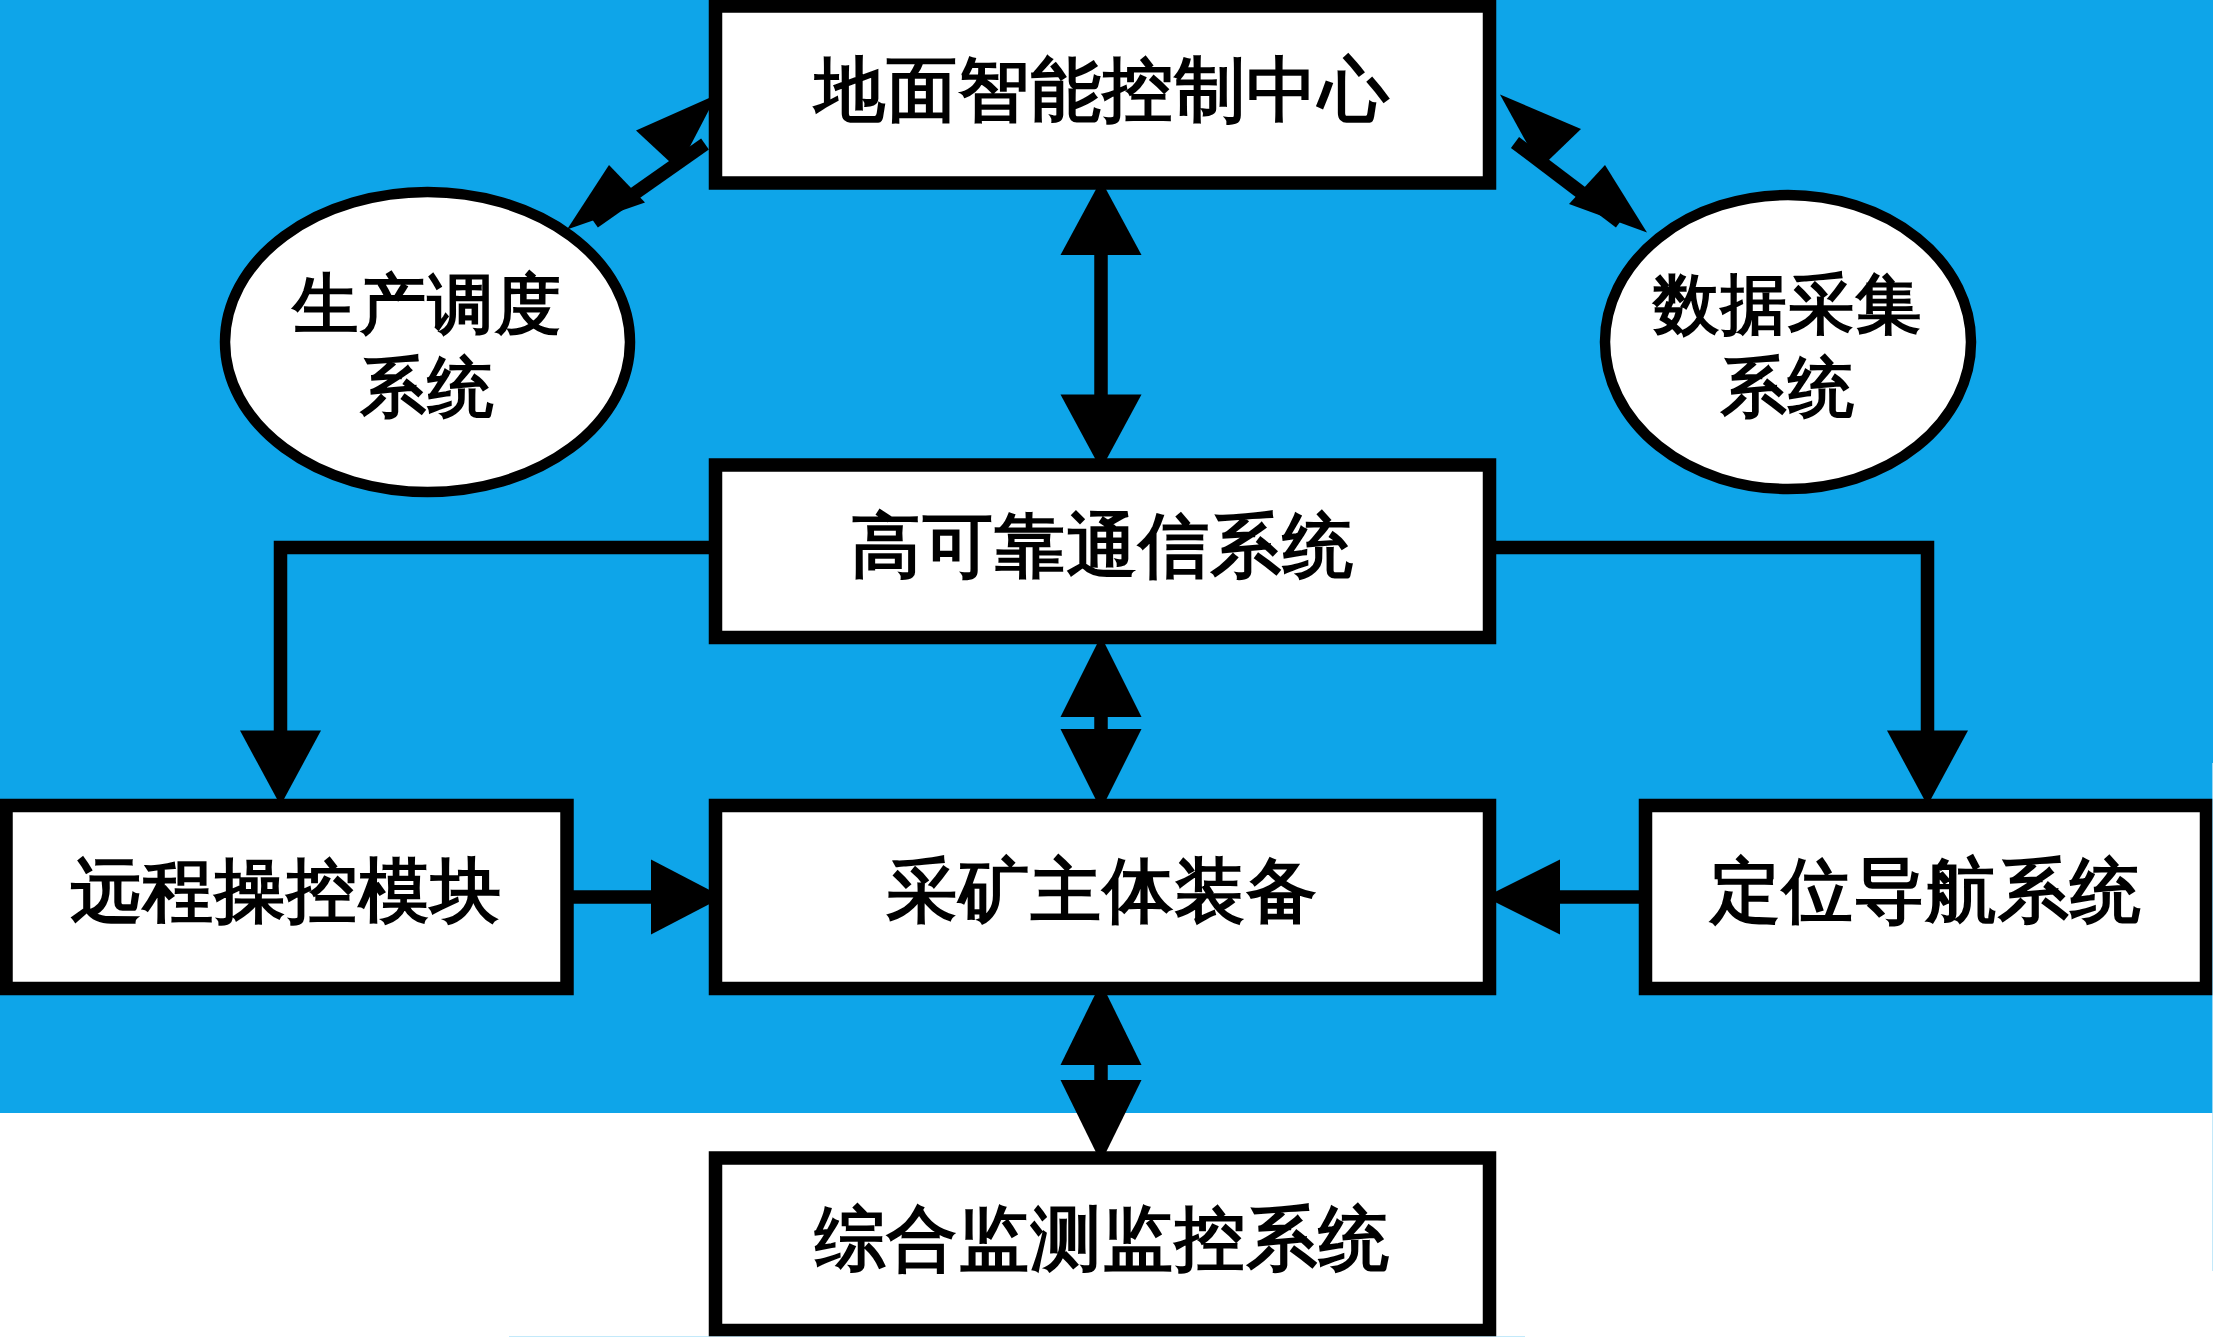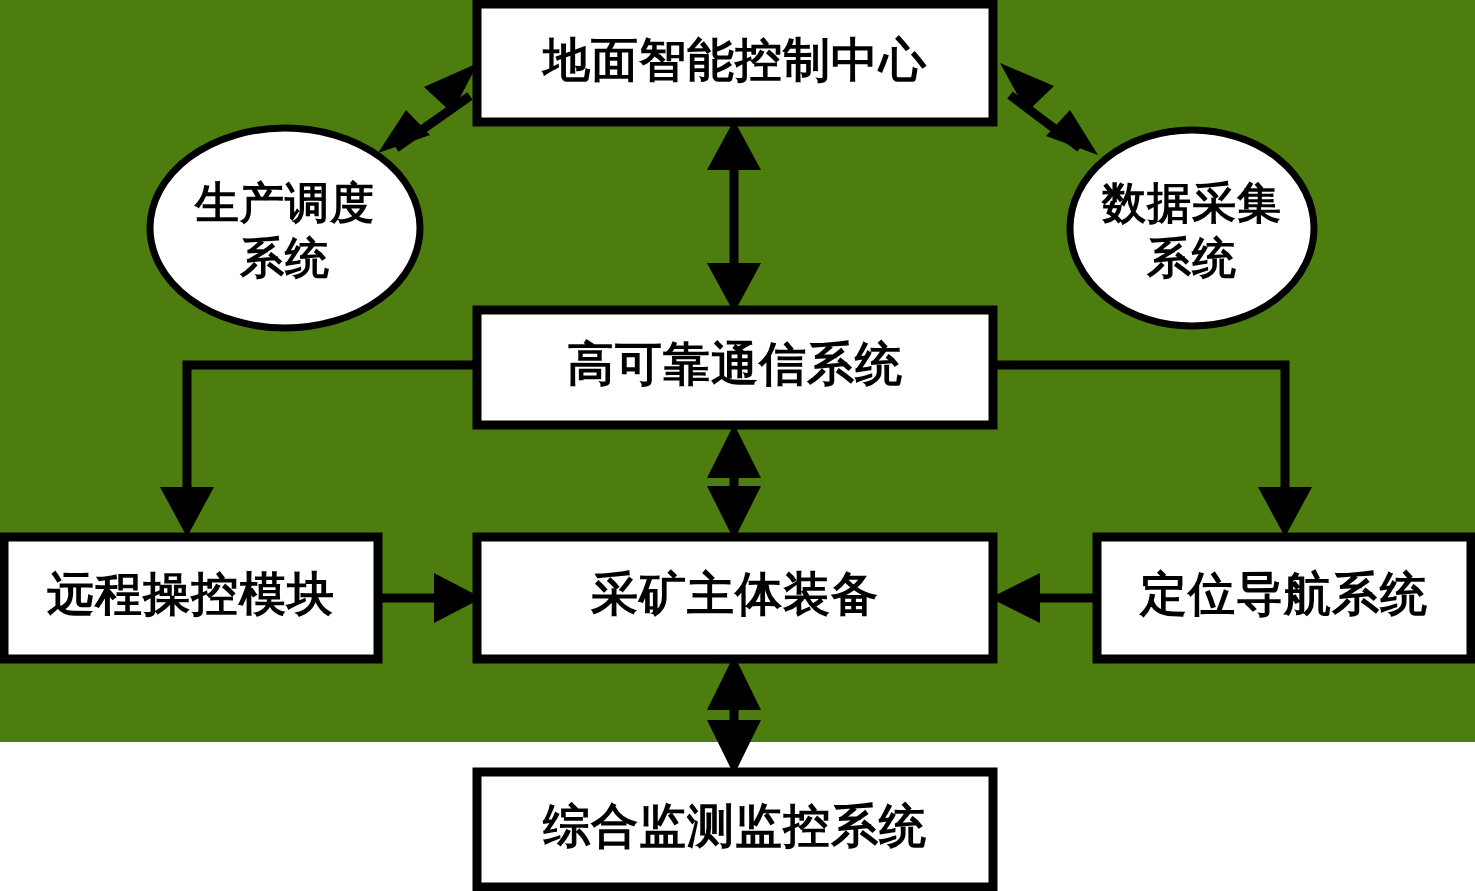--- a/index.html
+++ b/index.html
@@ -11,21 +11,21 @@
   body {
     width: 1475px;
     height: 891px;
     overflow: hidden;
     font-family: "Liberation Sans", sans-serif;
   }
   #diagram-root {
     position: relative;
     width: 1475px;
     height: 742px;
-    background: #4d7c0f;
+    background: #0ea5e9;
   }
   svg#diagram-svg {
     display: block;
     width: 1475px;
     height: 891px;
   }
   .node-shape {
     fill: #ffffff;
     stroke: #000000;
     stroke-width: 9;

